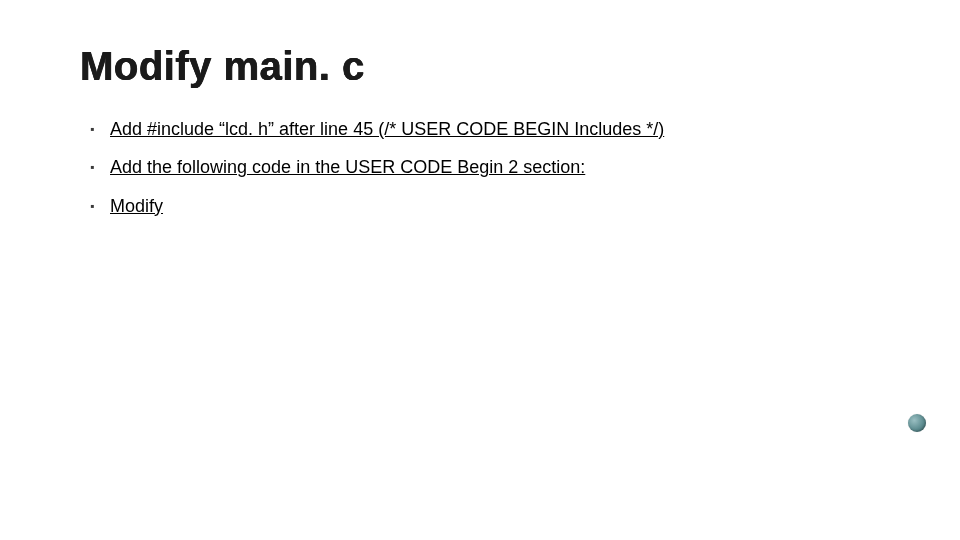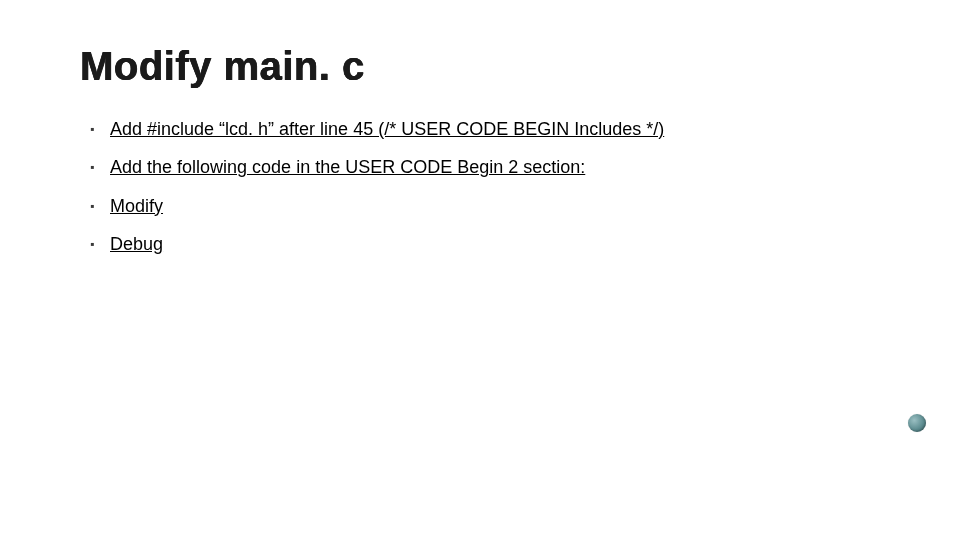--- a/index.html
+++ b/index.html
@@ -94,22 +94,19 @@
 
     <li>
       <span>Add the following code in the USER CODE Begin 2 section:</span>
     </li>
 
 
     <li>
       <span>Modify</span>
     </li>
 
-    <li>
-      <span>Debug</span>
-    </li>
 
 
   </ul>
 
   <div class="corner-dot"></div>
 
 </div>
 
 </body></html>

